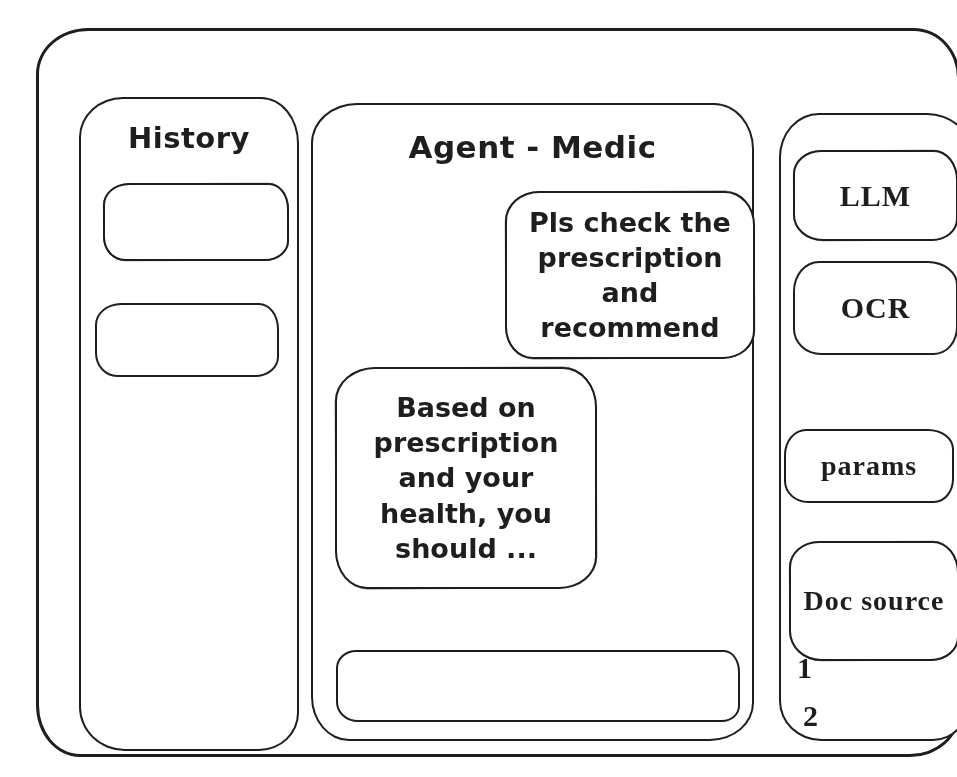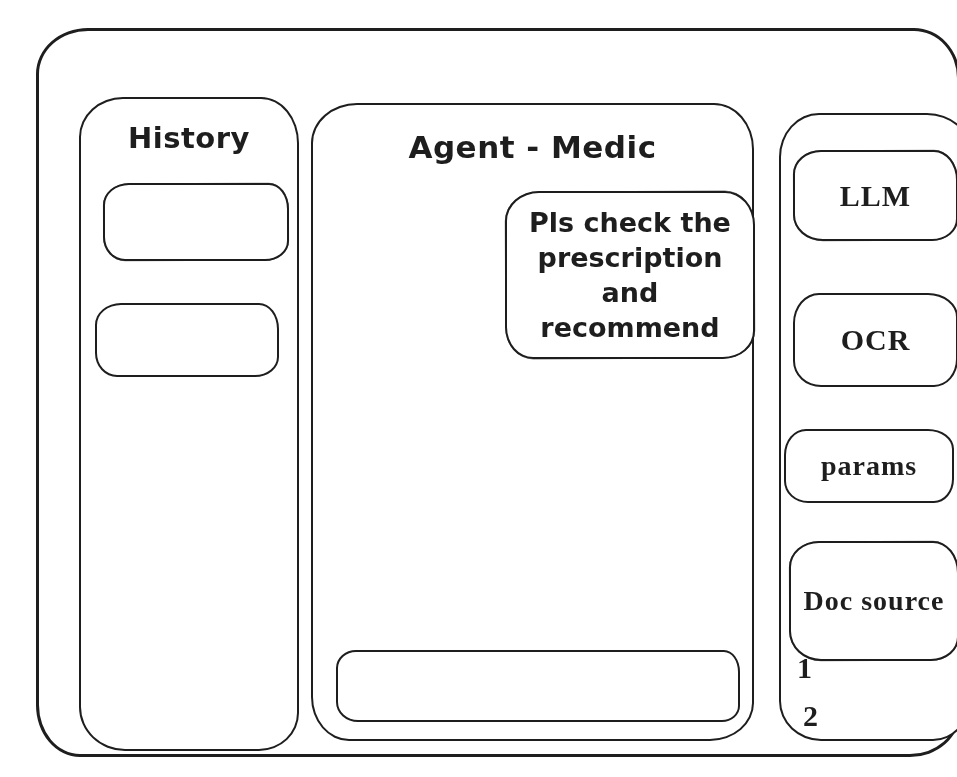--- a/index.html
+++ b/index.html
@@ -81,21 +81,20 @@
     text-align:center;font-weight:bold;letter-spacing:1px;
     cursor:default;
   }
   .tool-llm{
     left:12px;top:35px;width:165px;height:91px;font-size:30px;
     border-radius:28px 24px 26px 30px / 24px 30px 22px 26px;
   }
   .tool-ocr{
     left:12px;top:146px;width:165px;height:94px;font-size:30px;
     border-radius:26px 30px 24px 28px / 30px 24px 28px 26px;
-    margin-top:32px;
   }
   .tool-params{
     left:3px;top:314px;width:170px;height:74px;font-size:28px;
     border-radius:22px 26px 20px 24px / 26px 20px 24px 22px;
   }
   .tool-doc{
     left:8px;top:426px;width:170px;height:120px;font-size:28px;
     line-height:1.35;
     border-radius:30px 26px 28px 32px / 26px 32px 24px 30px;
   }
@@ -112,20 +111,21 @@
 
   <div class="sketch panel-history">
     <div class="panel-title history-title">History</div>
     <div class="sketch dbl history-item one"></div>
     <div class="sketch history-item two"></div>
   </div>
 
   <div class="sketch panel-chat">
     <div class="panel-title chat-title">Agent - Medic</div>
     <div class="sketch dbl bubble user">Pls check the prescription and recommend</div>
+    <div class="sketch dbl bubble agent">Based on prescription and your health, you should ...</div>
     <input class="sketch chat-input" type="text" placeholder="" style="">
   </div>
 
   <div class="sketch panel-tools">
     <div class="sketch dbl tool-btn tool-llm">LLM</div>
     <div class="sketch tool-btn tool-ocr">OCR</div>
     <div class="sketch tool-btn tool-params">params</div>
     <div class="sketch dbl tool-btn tool-doc">Doc source</div>
     <div class="doc-num n1">1</div>
     <div class="doc-num n2">2</div>

